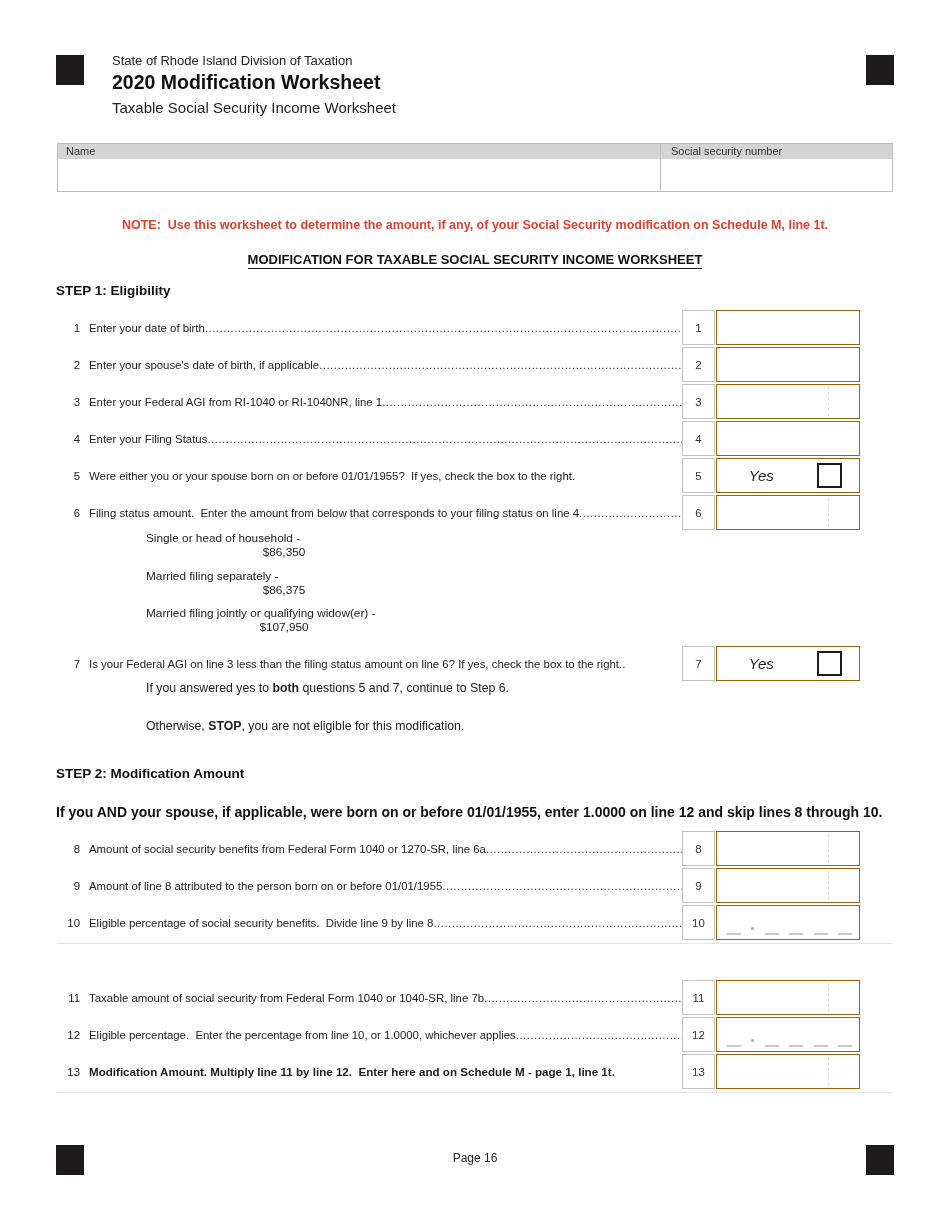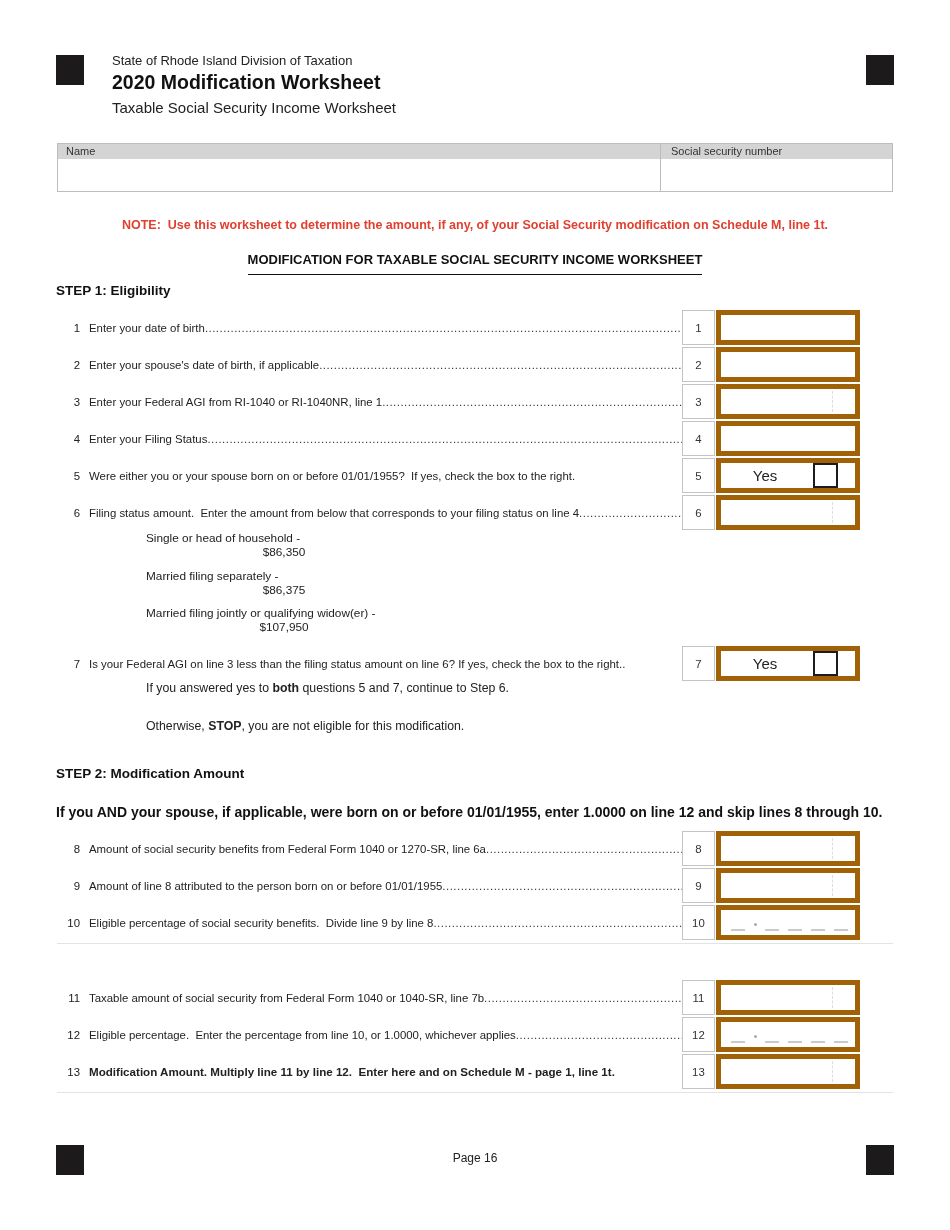--- a/index.html
+++ b/index.html
@@ -27,43 +27,43 @@
   .idband .lab.ssn  { left:613px; }
   .iddiv { position:absolute; left:602px; top:0; bottom:0; width:1px; background:#bdbdbd; }
   .idfield { position:absolute; top:15px; bottom:0; background:#fff; }
   .idfield.name { left:0; width:602px; }
   .idfield.ssn  { left:603px; right:0; }
 
   .note { position:absolute; left:0; top:218px; width:950px; text-align:center;
           font-size:12.5px; font-weight:bold; color:#e0402f; white-space:pre; }
   .wstitle { position:absolute; left:0; top:252px; width:950px; text-align:center;
              font-size:13px; font-weight:bold; color:#111; }
-  .wstitle span { border-bottom:1.5px solid #111; padding-bottom:7px; }
+  .wstitle span { border-bottom:1.5px solid #111; padding-bottom:1px; }
 
   .stephead { position:absolute; left:56px; font-size:13.5px; font-weight:bold; color:#111; white-space:pre; }
   .step1 { top:283px; }
   .step2 { top:766px; }
   .instr { position:absolute; left:56px; top:804px; font-size:14px; font-weight:bold;
            color:#111; white-space:pre; }
 
   .rows { position:absolute; left:57px; width:803px; }
   .grpA { top:310px; } .grp7 { top:646px; } .grpB { top:831px; } .grpC { top:980px; }
   .frow { display:flex; height:35px; margin-bottom:2px; }
   .flabel { width:625px; display:flex; align-items:center; overflow:hidden; }
   .lnum { width:23px; text-align:right; margin-right:9px; font-size:11.4px; color:#222;
           flex:none; }
   .ltxt { font-size:11.4px; color:#222; white-space:pre; flex:none; }
   .frow.boldrow .ltxt { font-weight:bold; font-size:11.6px; }
   .leader { flex:1; overflow:hidden; white-space:nowrap; font-size:11.4px; color:#333; }
   .leader::after { content:"................................................................................................................................................................"; letter-spacing:0.5px; }
   .fbox { width:178px; display:flex; flex:none; }
   .ncell { width:33px; border:1px solid #c4c4c4; box-sizing:border-box; background:#fff;
            display:flex; align-items:center; justify-content:center; font-size:11.4px; color:#333; }
-  .ecell { width:145px; margin-left:1px; border:5px solid #a16207; box-sizing:border-box;
-           background:#fff; position:relative; }
+  .ecell { width:145px; margin-left:1px; border:1px solid #a16207; box-sizing:border-box;
+           background:#fff; position:relative;font-style:italic; }
   .cents { position:absolute; left:111px; top:2px; bottom:2px; width:0;
            border-left:1.5px dashed #ddd; }
   .pct { position:absolute; left:10px; right:7px; bottom:4px; display:flex;
          justify-content:space-between; align-items:flex-end; }
   .pdash { width:14px; height:2px; background:#cacaca; }
   .pdot  { width:3px; height:3px; border-radius:50%; background:#ababab; margin-bottom:5px; }
   .yeswrap { position:absolute; inset:0; display:flex; align-items:center; }
   .yestxt { font-size:15px; color:#222; margin-left:32px; }
   .ckbox { width:25px; height:25px; border:2px solid #1c1c1c; background:#fff;
            margin-left:auto; margin-right:17px; box-sizing:border-box; }

